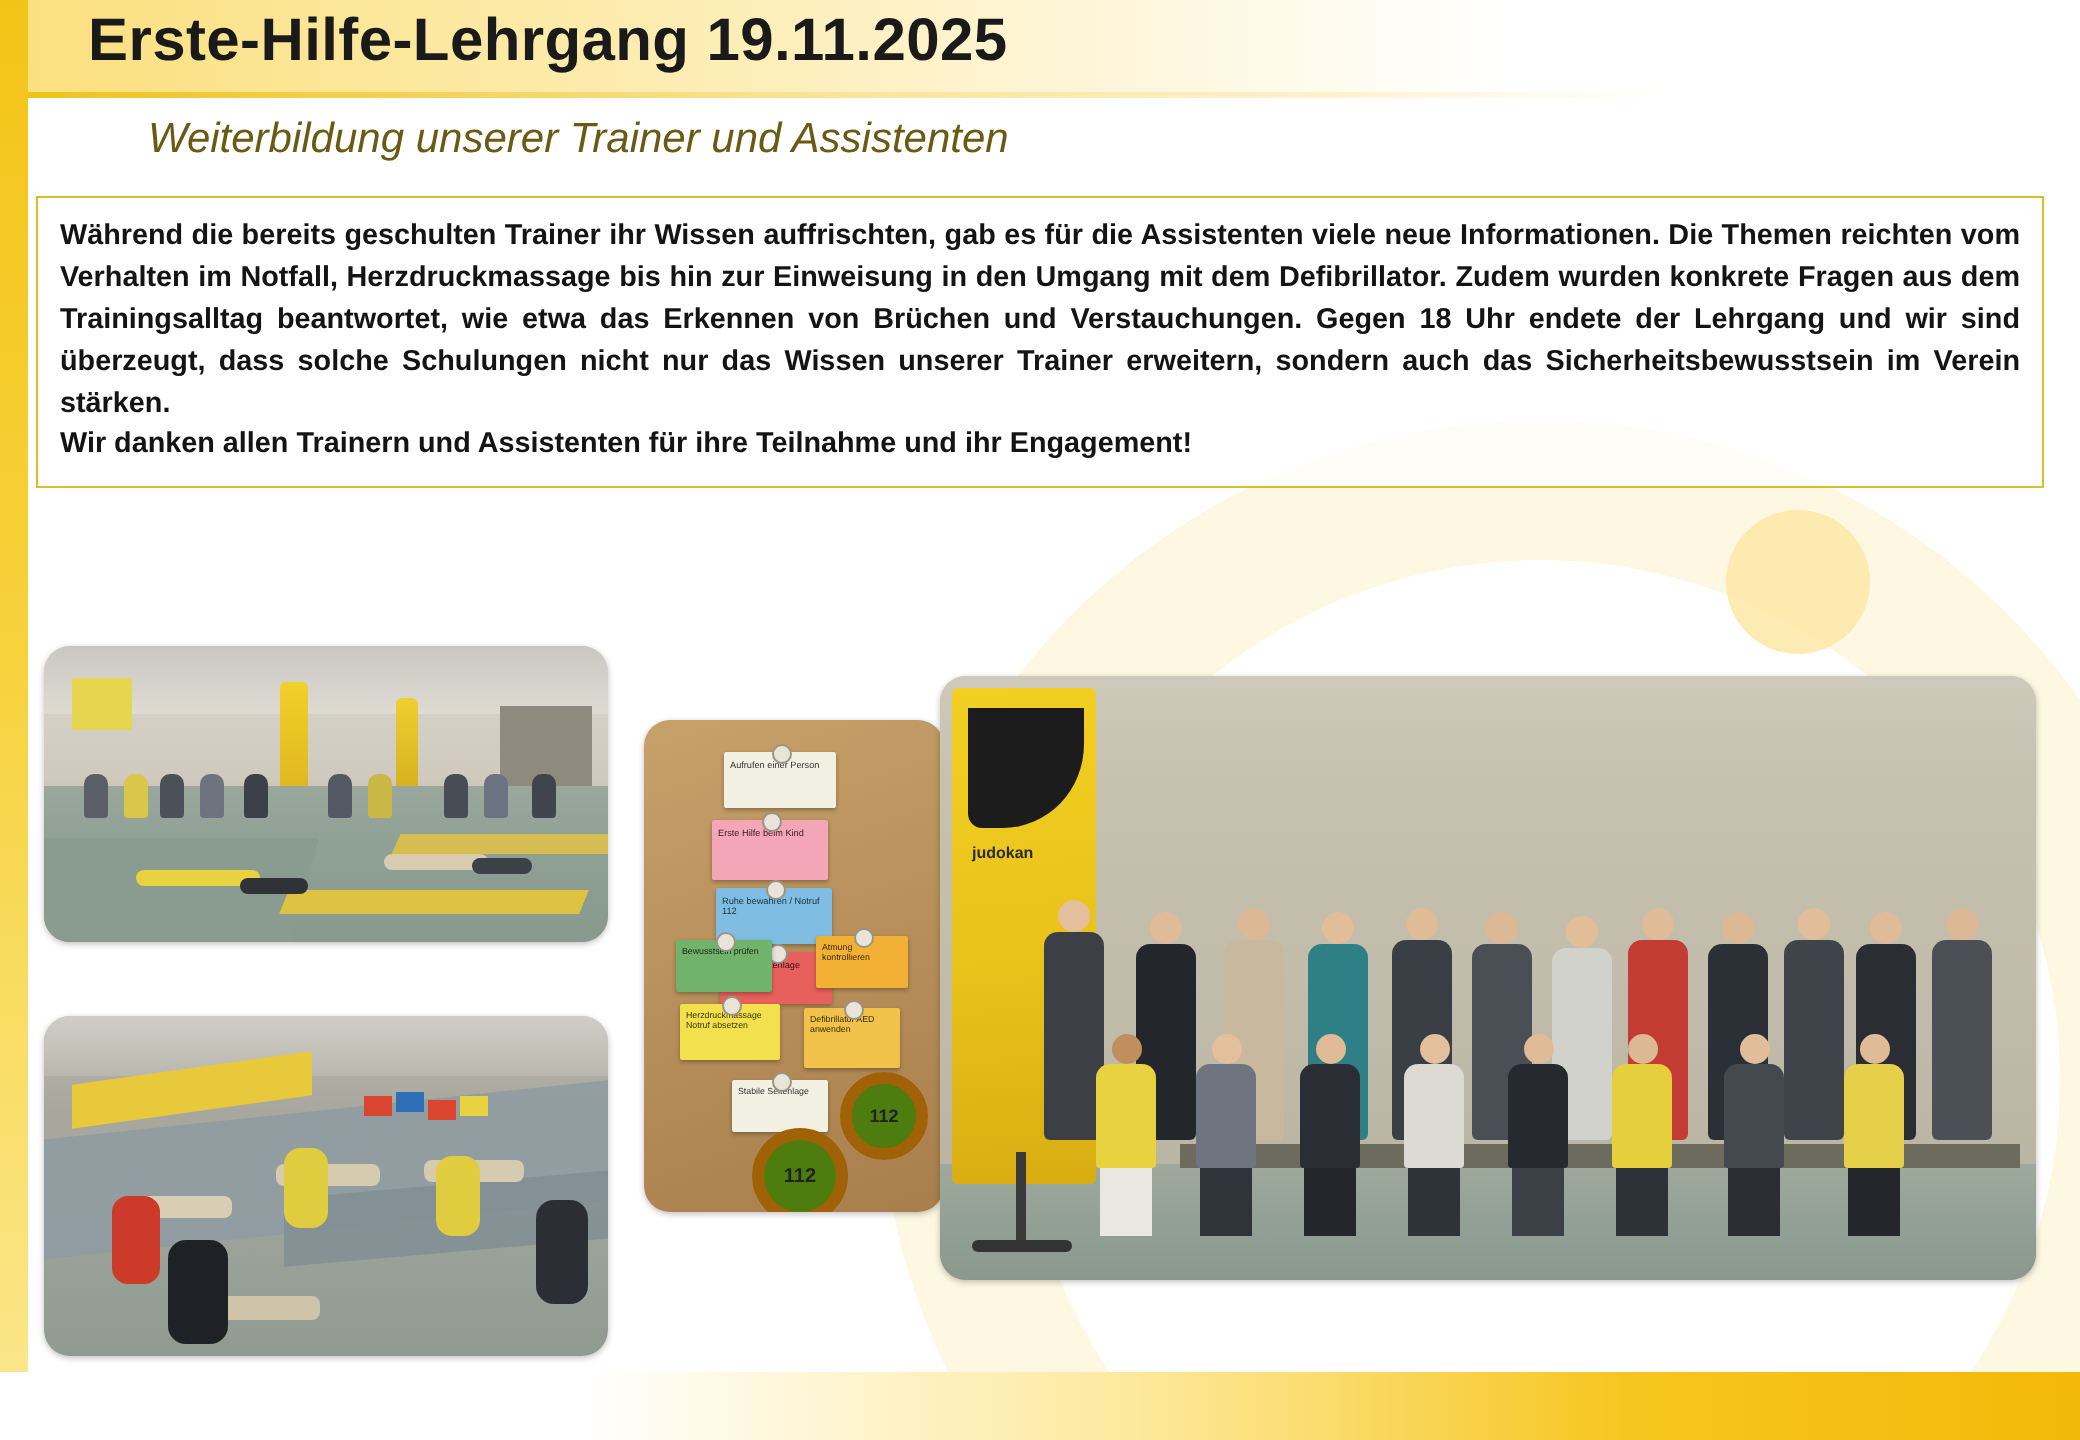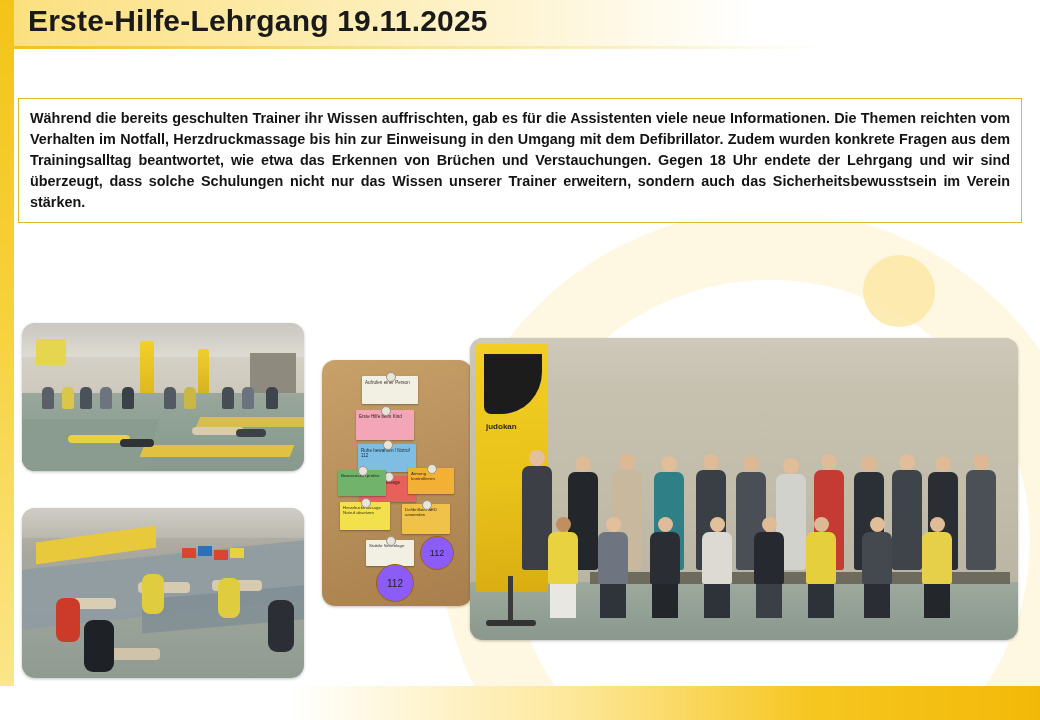--- a/index.html
+++ b/index.html
@@ -72,21 +72,21 @@
     width: 72px;
     height: 72px;
     border-radius: 50%;
     background: #fbe7a5;
     opacity: .85;
   }
 
   
   .title {
     position: absolute;
-    left: 28px;
+    left: 44px;
     top: 4px;
     font-size: 30px;
     font-weight: bold;
     color: #1a1a1a;
     letter-spacing: .2px;
     white-space: nowrap;
   }
   .subtitle {
     position: absolute;
     left: 74px;
@@ -148,21 +148,21 @@
   .p2-matYellow { position:absolute; left:14px; top:26px; width:120px; height:22px; background:#e9c93c; transform:skewY(-8deg);}
   .p2-wall { position:absolute; left:0; top:0; width:100%; height:30px; background:linear-gradient(180deg,#cfcdc5,#bab8ae);}
   .p2-mat2 { position:absolute; left:120px; top:84px; width:170px; height:34px; background:#7f8d93; transform:skewY(-5deg); opacity:.8;}
   .p2-box { position:absolute; width:14px; height:10px; }
 
   
   .photo3 { left: 322px; top: 360px; width: 150px; height: 246px; }
   .p3-cork { position:absolute; inset:0; background:linear-gradient(160deg,#c7a06a 0%,#b9915c 45%,#a87f4c 100%); }
   .card { position:absolute; border-radius:1px; box-shadow:0 1px 2px rgba(0,0,0,.3); }
   .card .pin { position:absolute; left:50%; top:-4px; width:8px; height:8px; margin-left:-4px; border-radius:50%; background:#e8e4da; border:1px solid #9c9385;}
-  .badge112 { position:absolute; border-radius:50%; background:#8b5cf6; border:1px solid #a16207; display:flex; align-items:center; justify-content:center; font-size:9px; font-weight:normal; color:#222;}
+  .badge112 { position:absolute; border-radius:50%; background:#4d7c0f; border:6px solid #a16207; display:flex; align-items:center; justify-content:center; font-size:9px; font-weight:bold; color:#222;}
 
   
   .photo4 { left: 470px; top: 338px; width: 548px; height: 302px; }
   .p4-wall { position:absolute; inset:0; background:linear-gradient(180deg,#c9c3b2 0%,#c2bcab 50%,#b6b0a0 100%); }
   .p4-wallTop { position:absolute; left:0; top:0; width:100%; height:56px; background:linear-gradient(180deg,#cec9ba,#c6c0af); }
   .p4-floor { position:absolute; left:0; bottom:0; width:100%; height:58px; background:linear-gradient(180deg,#9fa99d 0%,#93a095 50%,#8b988d 100%); }
   .p4-bench { position:absolute; left:120px; bottom:56px; width:420px; height:12px; background:#6d6a5e; }
   .p4-banner { position:absolute; left:6px; top:6px; width:72px; height:248px; background:linear-gradient(175deg,#f2cf22 0%,#e9c21a 55%,#d9ad12 100%); border-radius:3px; }
   .p4-banner-swoosh { position:absolute; left:8px; top:10px; width:58px; height:60px; background:#1c1c1c; border-radius:0 0 70% 12%; }
   .p4-banner-txt { position:absolute; left:10px; top:78px; width:56px; font-size:8px; font-weight:bold; color:#2b2b2b; line-height:1.15; font-family:"Liberation Sans", sans-serif;}
@@ -182,23 +182,25 @@
 <div class="page">
 
   <div class="left-bar"></div>
   <div class="header-band"></div>
   <div class="header-band-edge"></div>
   <div class="swoosh"></div>
   <div class="sun-dot"></div>
   <div class="bottom-band"></div>
 
   <div class="title">Erste-Hilfe-Lehrgang 19.11.2025</div>
+  <div class="subtitle">Weiterbildung unserer Trainer und Assistenten</div>
 
   <div class="textbox">
     <p>Während die bereits geschulten Trainer ihr Wissen auffrischten, gab es für die Assistenten viele neue Informationen. Die Themen reichten vom Verhalten im Notfall, Herzdruckmassage bis hin zur Einweisung in den Umgang mit dem Defibrillator. Zudem wurden konkrete Fragen aus dem Trainingsalltag beantwortet, wie etwa das Erkennen von Brüchen und Verstauchungen. Gegen 18 Uhr endete der Lehrgang und wir sind überzeugt, dass solche Schulungen nicht nur das Wissen unserer Trainer erweitern, sondern auch das Sicherheitsbewusstsein im Verein stärken.</p>
+    <p>Wir danken allen Trainern und Assistenten für ihre Teilnahme und ihr Engagement!</p>
   </div>
 
   <div class="photo photo1">
     <div class="p1-wall"></div>
     <div class="p1-ceiling"></div>
     <div class="p1-poster"></div>
     <div class="p1-door"></div>
     <div class="p1-flag"></div>
     <div class="p1-flag2"></div>
     <div class="p1-bench"></div>

